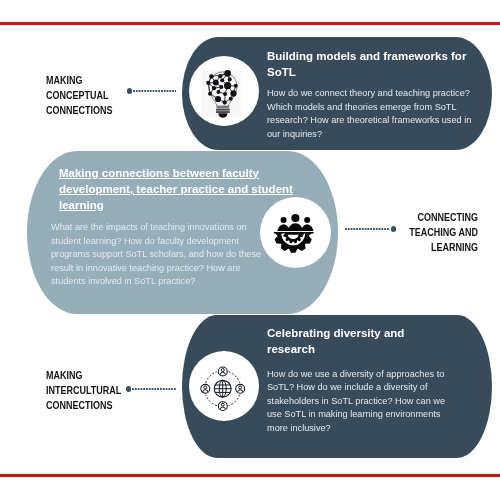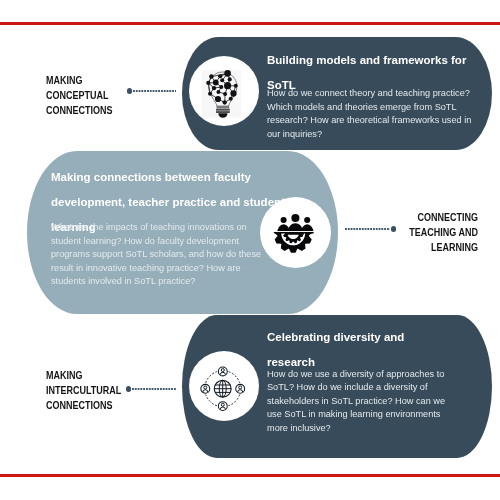--- a/index.html
+++ b/index.html
@@ -2,21 +2,21 @@
 <html><head>
 <meta charset="utf-8">
 <style>
   html,body{margin:0;padding:0;}
   body{width:500px;height:500px;background:#ffffff;font-family:"Liberation Sans",sans-serif;
        overflow:hidden;position:relative;}
   .rule{position:absolute;left:0;width:500px;height:3px;background:#ce1712;}
   .panel{position:absolute;}
   .circ{position:absolute;border-radius:50%;background:#ffffff;overflow:hidden;}
   .circ svg{position:absolute;left:0;top:0;}
-  .title{position:absolute;font-weight:bold;color:#ffffff;font-size:11.5px;line-height:25px;
+  .title{position:absolute;font-weight:bold;color:#ffffff;font-size:11.5px;line-height:16px;
          transform-origin:left top;}
   .btext{position:absolute;color:#e4eaee;font-size:9.5px;line-height:13.5px;
          transform-origin:left top;transform:scaleX(0.965);}
   .lbl{position:absolute;font-weight:bold;color:#141414;font-size:10px;line-height:15.0px;
        white-space:pre-line;transform-origin:left top;}
   .lbl.r{transform-origin:right top;}
   .conn{position:absolute;display:flex;align-items:center;height:6px;}
   .knob{width:5.4px;height:5.4px;border-radius:50%;background:#3c5064;flex:0 0 auto;}
   .dots{flex:1 1 auto;height:2px;margin:0 1px;
     background-image:radial-gradient(circle at 1px 1px, #44586b 0.85px, rgba(255,255,255,0) 1.05px);
@@ -119,21 +119,21 @@
 </g>
 <g clip-path="url(#gclip)" fill="#08080a">
 <path d="M33.52 20.40 L36.53 17.19 L40.79 18.44 L41.58 22.77 L42.12 23.12 L46.39 22.03 L49.30 25.39 L47.62 29.46 L47.88 30.05 L52.06 31.44 L52.69 35.84 L49.08 38.36 L48.99 38.99 L51.75 42.43 L49.90 46.47 L45.50 46.63 L45.08 47.12 L45.54 51.50 L41.80 53.90 L38.01 51.66 L37.40 51.84 L35.42 55.77 L30.98 55.77 L29.00 51.84 L28.39 51.66 L24.60 53.90 L20.86 51.50 L21.32 47.12 L20.90 46.63 L16.50 46.47 L14.65 42.43 L17.41 38.99 L17.32 38.36 L13.71 35.84 L14.34 31.44 L18.52 30.05 L18.78 29.46 L17.10 25.39 L20.01 22.03 L24.28 23.12 L24.82 22.77 L25.61 18.44 L29.87 17.19 L32.88 20.40 Z M45.00 34.85 L44.69 33.32 L44.19 31.85 L43.51 30.45 L42.64 29.16 L41.61 27.99 L40.44 26.96 L39.15 26.09 L37.75 25.41 L36.28 24.91 L34.75 24.60 L33.20 24.50 L31.65 24.60 L30.12 24.91 L28.65 25.41 L27.25 26.09 L25.96 26.96 L24.79 27.99 L23.76 29.16 L22.89 30.45 L22.21 31.85 L21.71 33.32 L21.40 34.85 L21.30 36.40 L21.40 37.95 L21.71 39.48 L22.21 40.95 L22.89 42.35 L23.76 43.64 L24.79 44.81 L25.96 45.84 L27.25 46.71 L28.65 47.39 L30.12 47.89 L31.65 48.20 L33.20 48.30 L34.75 48.20 L36.28 47.89 L37.75 47.39 L39.15 46.71 L40.44 45.84 L41.61 44.81 L42.64 43.64 L43.51 42.35 L44.19 40.95 L44.69 39.48 L45.00 37.95 L45.10 36.40 Z"></path>
 <path d="M33.30 28.40 L34.94 26.45 L36.67 26.92 L37.11 29.42 L37.29 29.52 L39.68 28.65 L40.95 29.92 L40.08 32.31 L40.18 32.49 L42.68 32.93 L43.15 34.66 L41.20 36.30 L41.20 36.50 L43.15 38.14 L42.68 39.87 L40.18 40.31 L40.08 40.49 L40.95 42.88 L39.68 44.15 L37.29 43.28 L37.11 43.38 L36.67 45.88 L34.94 46.35 L33.30 44.40 L33.10 44.40 L31.46 46.35 L29.73 45.88 L29.29 43.38 L29.11 43.28 L26.72 44.15 L25.45 42.88 L26.32 40.49 L26.22 40.31 L23.72 39.87 L23.25 38.14 L25.20 36.50 L25.20 36.30 L23.25 34.66 L23.72 32.93 L26.22 32.49 L26.32 32.31 L25.45 29.92 L26.72 28.65 L29.11 29.52 L29.29 29.42 L29.73 26.92 L31.46 26.45 L33.10 28.40 Z M38.81 35.41 L38.56 34.45 L38.14 33.55 L37.57 32.74 L36.86 32.03 L36.05 31.46 L35.15 31.04 L34.19 30.79 L33.20 30.70 L32.21 30.79 L31.25 31.04 L30.35 31.46 L29.54 32.03 L28.83 32.74 L28.26 33.55 L27.84 34.45 L27.59 35.41 L27.50 36.40 L27.59 37.39 L27.84 38.35 L28.26 39.25 L28.83 40.06 L29.54 40.77 L30.35 41.34 L31.25 41.76 L32.21 42.01 L33.20 42.10 L34.19 42.01 L35.15 41.76 L36.05 41.34 L36.86 40.77 L37.57 40.06 L38.14 39.25 L38.56 38.35 L38.81 37.39 L38.90 36.40 Z"></path>
 </g>
 <rect x="11.0" y="34.0" width="49" height="0.95" fill="#ffffff"></rect>
 </g>
 </svg>
 </div>
 
-<div class="title" style="left:51px;top:164.5px;width:236px;">Making connections between faculty development, teacher practice and student learning</div>
+<div class="title" style="left:59px;top:164.5px;width:236px;text-decoration:underline;">Making connections between faculty development, teacher practice and student learning</div>
 <div class="btext" style="left:51px;top:220px;width:219px;">What are the impacts of teaching innovations on student learning? How do faculty development programs support SoTL scholars, and how do these result in innovative teaching practice? How are students involved in SoTL practice?</div>
 
 <div class="lbl r" style="left:358px;top:209.5px;width:120px;text-align:right;transform:scaleX(0.90);">CONNECTING
 TEACHING AND
 LEARNING</div>
 <div class="conn" style="left:344px;top:226px;width:52px;flex-direction:row-reverse;">
   <span class="knob"></span>
   <span class="dots"></span>
 </div>
 

